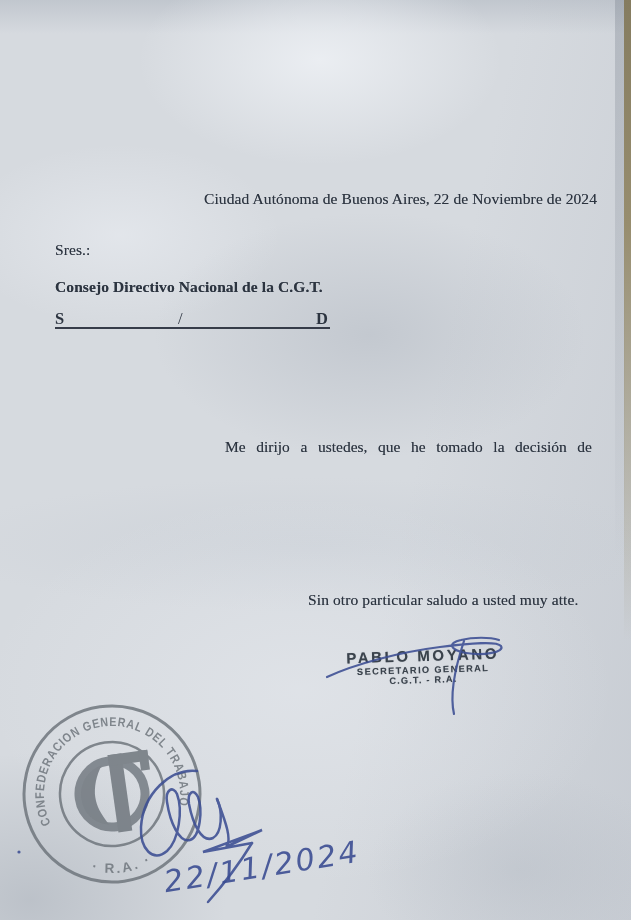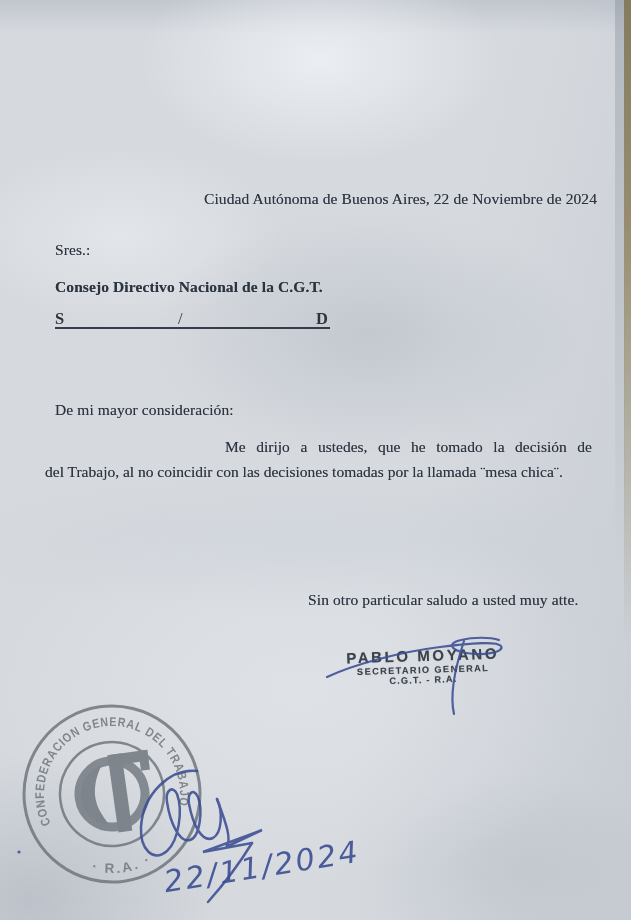--- a/index.html
+++ b/index.html
@@ -120,25 +120,23 @@
   <div class="typed date-line">Ciudad Autónoma de Buenos Aires, 22 de Noviembre de 2024</div>
   <div class="typed salutation">Sres.:</div>
   <div class="typed recipient">Consejo Directivo Nacional de la C.G.T.</div>
 
   <div class="sd-line">
     <span class="sd-l">S</span>
     <span class="sd-s">/</span>
     <span class="sd-r">D</span>
   </div>
 
-  <div class="typed greeting">De mi mayor consideración:</div>
 
   <div class="body-block">
     <div class="body-line l1">Me dirijo a ustedes, que he tomado la decisión de</div>
-    <div class="body-line l3">del Trabajo, al no coincidir con las decisiones tomadas por la llamada ¨mesa chica¨.</div>
   </div>
 
   <div class="typed closing">Sin otro particular saludo a usted muy atte.</div>
 
   <div class="signer-stamp">
     <div class="signer-name">PABLO MOYANO</div>
     <div class="signer-title">SECRETARIO GENERAL</div>
     <div class="signer-org">C.G.T. - R.A.</div>
   </div>
 

